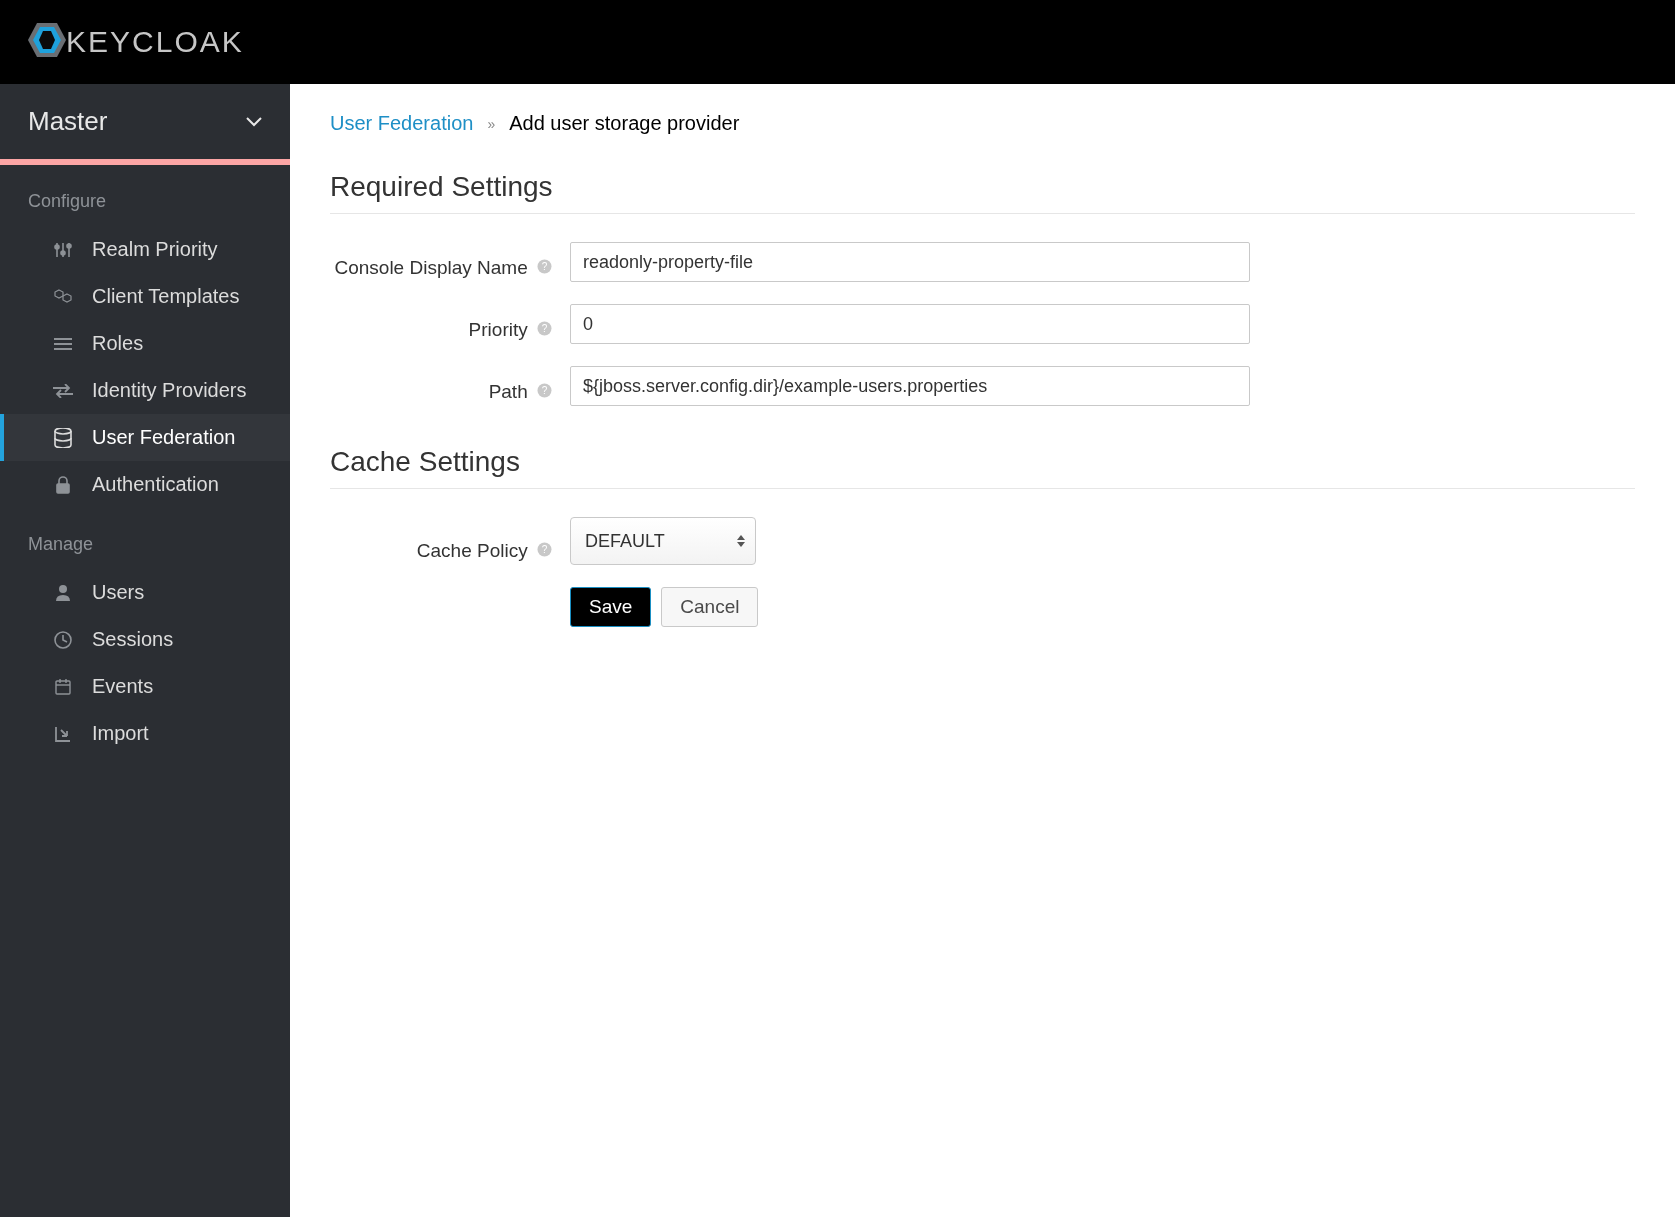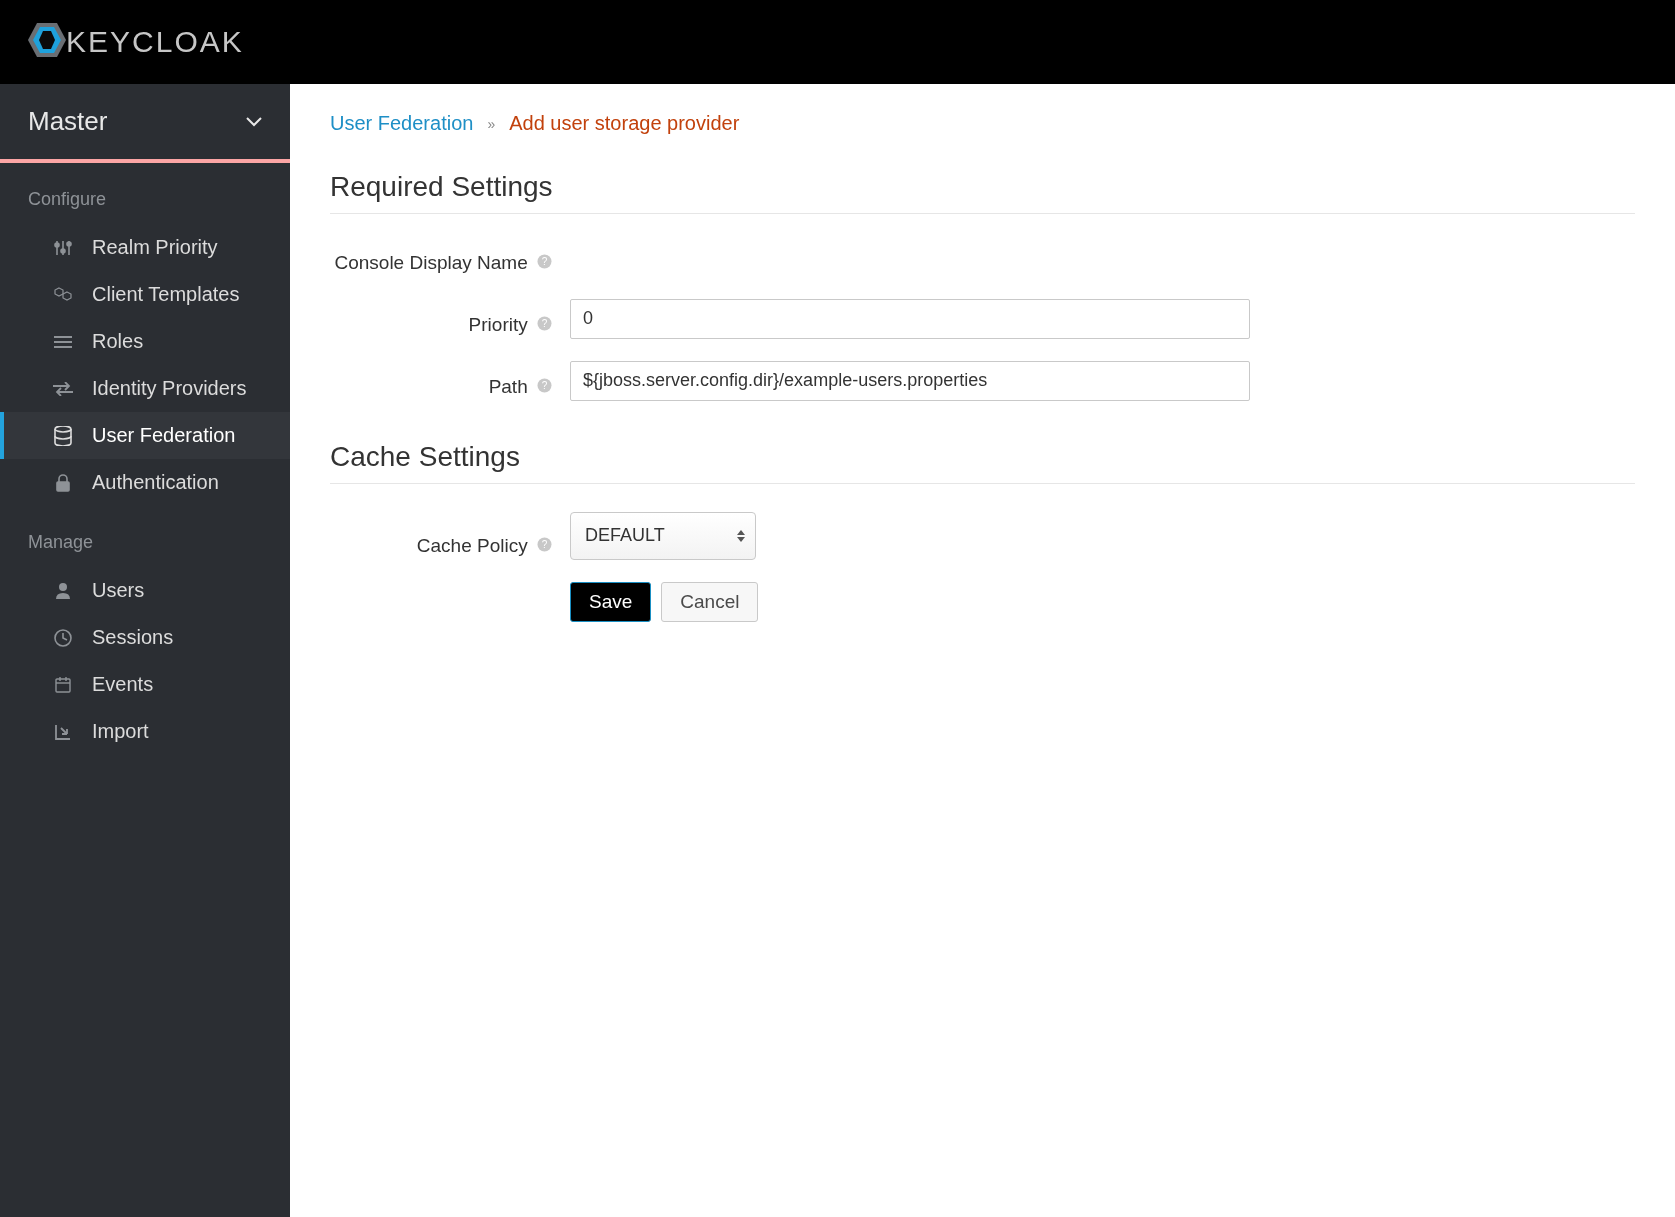--- a/index.html
+++ b/index.html
@@ -32,21 +32,21 @@
     min-height: calc(100vh - 84px);
   }
   .sidebar {
     width: 290px;
     background: #2b2e33;
     color: #dcdcdc;
     flex-shrink: 0;
   }
   .realm-selector {
     padding: 22px 28px;
-    border-bottom: 4px solid #fca5a5;
+    border-bottom: 6px solid #fca5a5;
     display: flex;
     justify-content: space-between;
     align-items: center;
     cursor: pointer;
   }
   .realm-selector-label {
     font-size: 26px;
     color: #e8e8e8;
     font-weight: 300;
   }
@@ -98,21 +98,21 @@
   }
   .breadcrumb-link {
     color: #1e8fc6;
     cursor: pointer;
   }
   .breadcrumb-sep {
     color: #888;
     font-size: 14px;
   }
   .breadcrumb-current {
-    color: #c2410c;
+    color: #000000;
   }
   .section-heading {
     font-size: 28px;
     color: #333;
     font-weight: 400;
     border-bottom: 1px solid #e6e6e6;
     padding-bottom: 10px;
     margin-bottom: 28px;
   }
   .form-row {
@@ -353,20 +353,23 @@
     <div class="form-row">
       <label class="form-label">
         <span>Console Display Name</span>
         <span class="help-icon">
           <svg width="15" height="15" viewBox="0 0 15 15">
               <circle cx="7.5" cy="7.5" r="7" fill="#c8c8c8"></circle>
               <text x="7.5" y="11" text-anchor="middle" font-size="10" fill="#fff" font-family="Arial">?</text>
             </svg>
         </span>
       </label>
+      <div class="form-control-wrap">
+        <input type="text" class="text-input" value="readonly-property-file" style="">
+      </div>
     </div>
 
     <div class="form-row">
       <label class="form-label">
         <span>Priority</span>
         <span class="help-icon">
           <svg width="15" height="15" viewBox="0 0 15 15">
               <circle cx="7.5" cy="7.5" r="7" fill="#c8c8c8"></circle>
               <text x="7.5" y="11" text-anchor="middle" font-size="10" fill="#fff" font-family="Arial">?</text>
             </svg>

